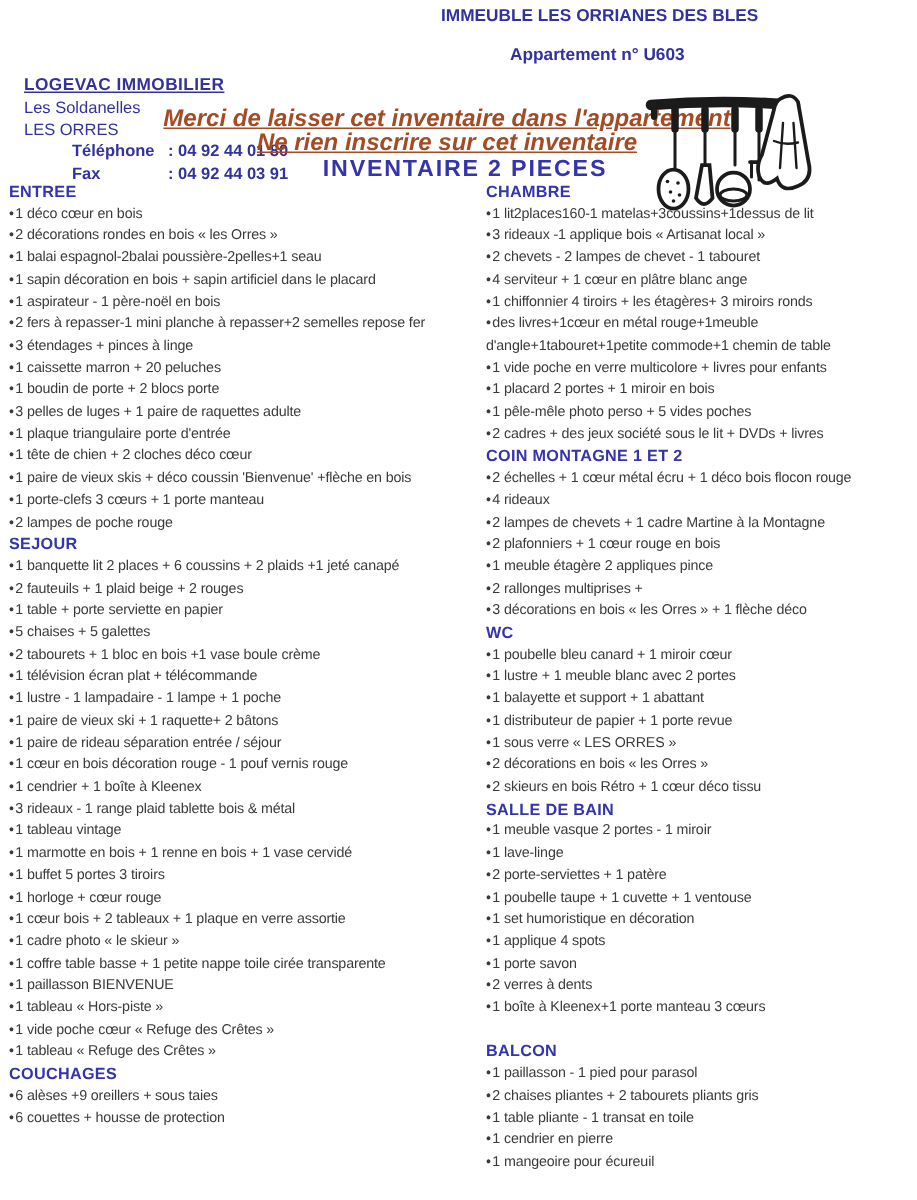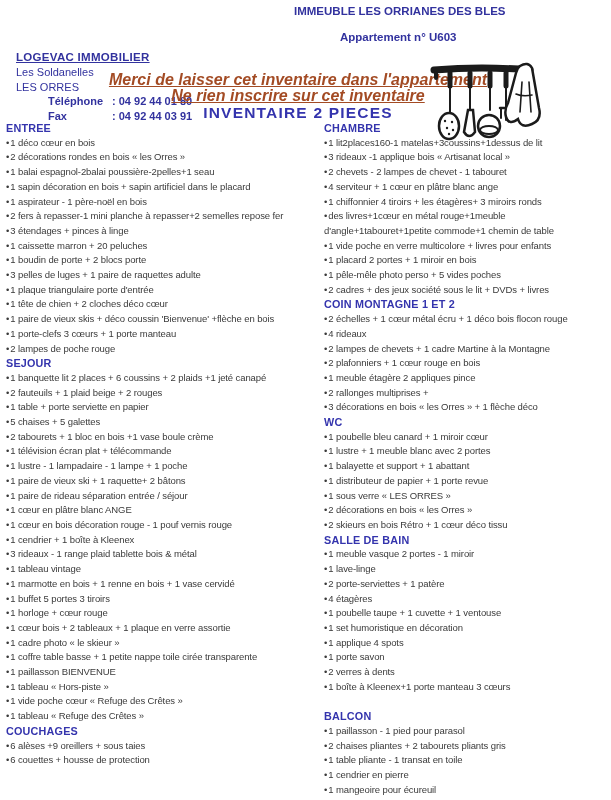--- a/index.html
+++ b/index.html
@@ -26,21 +26,21 @@
   .building-block { position: absolute; left: 278px; top: 0; width: 320px; color: #32329e; }
   .building-name { font-weight: bold; font-size: 11.5px; line-height: 15px; }
   .apartment-line { font-weight: bold; font-size: 11.5px; margin-top: 12px; margin-left: 46px; }
   
   .notice { position: absolute; top: 72px; left: 0; width: 596px; text-align: center; }
   .notice-line {
     color: #a34b24; font-size: 16px; font-weight: bold; font-style: italic;
     text-decoration: underline; line-height: 16px;
   }
   .page-title {
-    position: absolute; top: 104px; left: 0; width: 596px; text-align: center;
+    position: absolute; top: 104px; left: 12px; width: 596px; text-align: center;
     color: #3434ad; font-weight: bold; font-size: 15.5px; letter-spacing: 1.2px;
   }
   
   .utensils { position: absolute; left: 428px; top: 60px; width: 120px; height: 92px; }
   
   .columns { position: absolute; top: 121px; left: 6px; width: 600px; display: flex; }
   .col { display: block; }
   .col-left  { width: 312px; }
   .col-right { width: 288px; padding-left: 6px; }
   .section-title {
@@ -139,21 +139,20 @@
         <div class="section-title">SEJOUR</div>
         <div class="item"><span class="bullet">•</span><span>1 banquette lit 2 places + 6 coussins + 2 plaids +1 jeté canapé</span></div>
         <div class="item"><span class="bullet">•</span><span>2 fauteuils + 1 plaid beige + 2 rouges</span></div>
         <div class="item"><span class="bullet">•</span><span>1 table + porte serviette en papier</span></div>
         <div class="item"><span class="bullet">•</span><span>5 chaises + 5 galettes</span></div>
         <div class="item"><span class="bullet">•</span><span>2 tabourets + 1 bloc en bois +1 vase boule crème</span></div>
         <div class="item"><span class="bullet">•</span><span>1 télévision écran plat + télécommande</span></div>
         <div class="item"><span class="bullet">•</span><span>1 lustre - 1 lampadaire - 1 lampe + 1 poche</span></div>
         <div class="item"><span class="bullet">•</span><span>1 paire de vieux ski + 1 raquette+ 2 bâtons</span></div>
         <div class="item"><span class="bullet">•</span><span>1 paire de rideau séparation entrée / séjour</span></div>
-        <div class="item"><span class="bullet">•</span><span>1 cœur en plâtre blanc ANGE</span></div>
         <div class="item"><span class="bullet">•</span><span>1 cœur en bois décoration rouge - 1 pouf vernis rouge</span></div>
         <div class="item"><span class="bullet">•</span><span>1 cendrier + 1 boîte à Kleenex</span></div>
         <div class="item"><span class="bullet">•</span><span>3 rideaux - 1 range plaid tablette bois &amp; métal</span></div>
         <div class="item"><span class="bullet">•</span><span>1 tableau vintage</span></div>
         <div class="item"><span class="bullet">•</span><span>1 marmotte en bois + 1 renne en bois + 1 vase cervidé</span></div>
         <div class="item"><span class="bullet">•</span><span>1 buffet 5 portes 3 tiroirs</span></div>
         <div class="item"><span class="bullet">•</span><span>1 horloge + cœur rouge</span></div>
         <div class="item"><span class="bullet">•</span><span>1 cœur bois + 2 tableaux + 1 plaque en verre assortie</span></div>
         <div class="item"><span class="bullet">•</span><span>1 cadre photo « le skieur »</span></div>
         <div class="item"><span class="bullet">•</span><span>1 coffre table basse + 1 petite nappe toile cirée transparente</span></div>
@@ -190,21 +189,20 @@
         <div class="item"><span class="bullet">•</span><span>1 lustre + 1 meuble blanc avec 2 portes</span></div>
         <div class="item"><span class="bullet">•</span><span>1 balayette et support + 1 abattant</span></div>
         <div class="item"><span class="bullet">•</span><span>1 distributeur de papier + 1 porte revue</span></div>
         <div class="item"><span class="bullet">•</span><span>1 sous verre « LES ORRES »</span></div>
         <div class="item"><span class="bullet">•</span><span>2 décorations en bois « les Orres »</span></div>
         <div class="item"><span class="bullet">•</span><span>2 skieurs en bois Rétro + 1 cœur déco tissu</span></div>
         <div class="section-title">SALLE DE BAIN</div>
         <div class="item"><span class="bullet">•</span><span>1 meuble vasque 2 portes - 1 miroir</span></div>
         <div class="item"><span class="bullet">•</span><span>1 lave-linge</span></div>
         <div class="item"><span class="bullet">•</span><span>2 porte-serviettes + 1 patère</span></div>
-        <div class="item"><span class="bullet">•</span><span>4 étagères</span></div>
         <div class="item"><span class="bullet">•</span><span>1 poubelle taupe + 1 cuvette + 1 ventouse</span></div>
         <div class="item"><span class="bullet">•</span><span>1 set humoristique en décoration</span></div>
         <div class="item"><span class="bullet">•</span><span>1 applique 4 spots</span></div>
         <div class="item"><span class="bullet">•</span><span>1 porte savon</span></div>
         <div class="item"><span class="bullet">•</span><span>2 verres à dents</span></div>
         <div class="item"><span class="bullet">•</span><span>1 boîte à Kleenex+1 porte manteau 3 cœurs</span></div>
         <div class="gap"></div>
         <div class="section-title">BALCON</div>
         <div class="item"><span class="bullet">•</span><span>1 paillasson - 1 pied pour parasol</span></div>
         <div class="item"><span class="bullet">•</span><span>2 chaises pliantes + 2 tabourets pliants gris</span></div>

